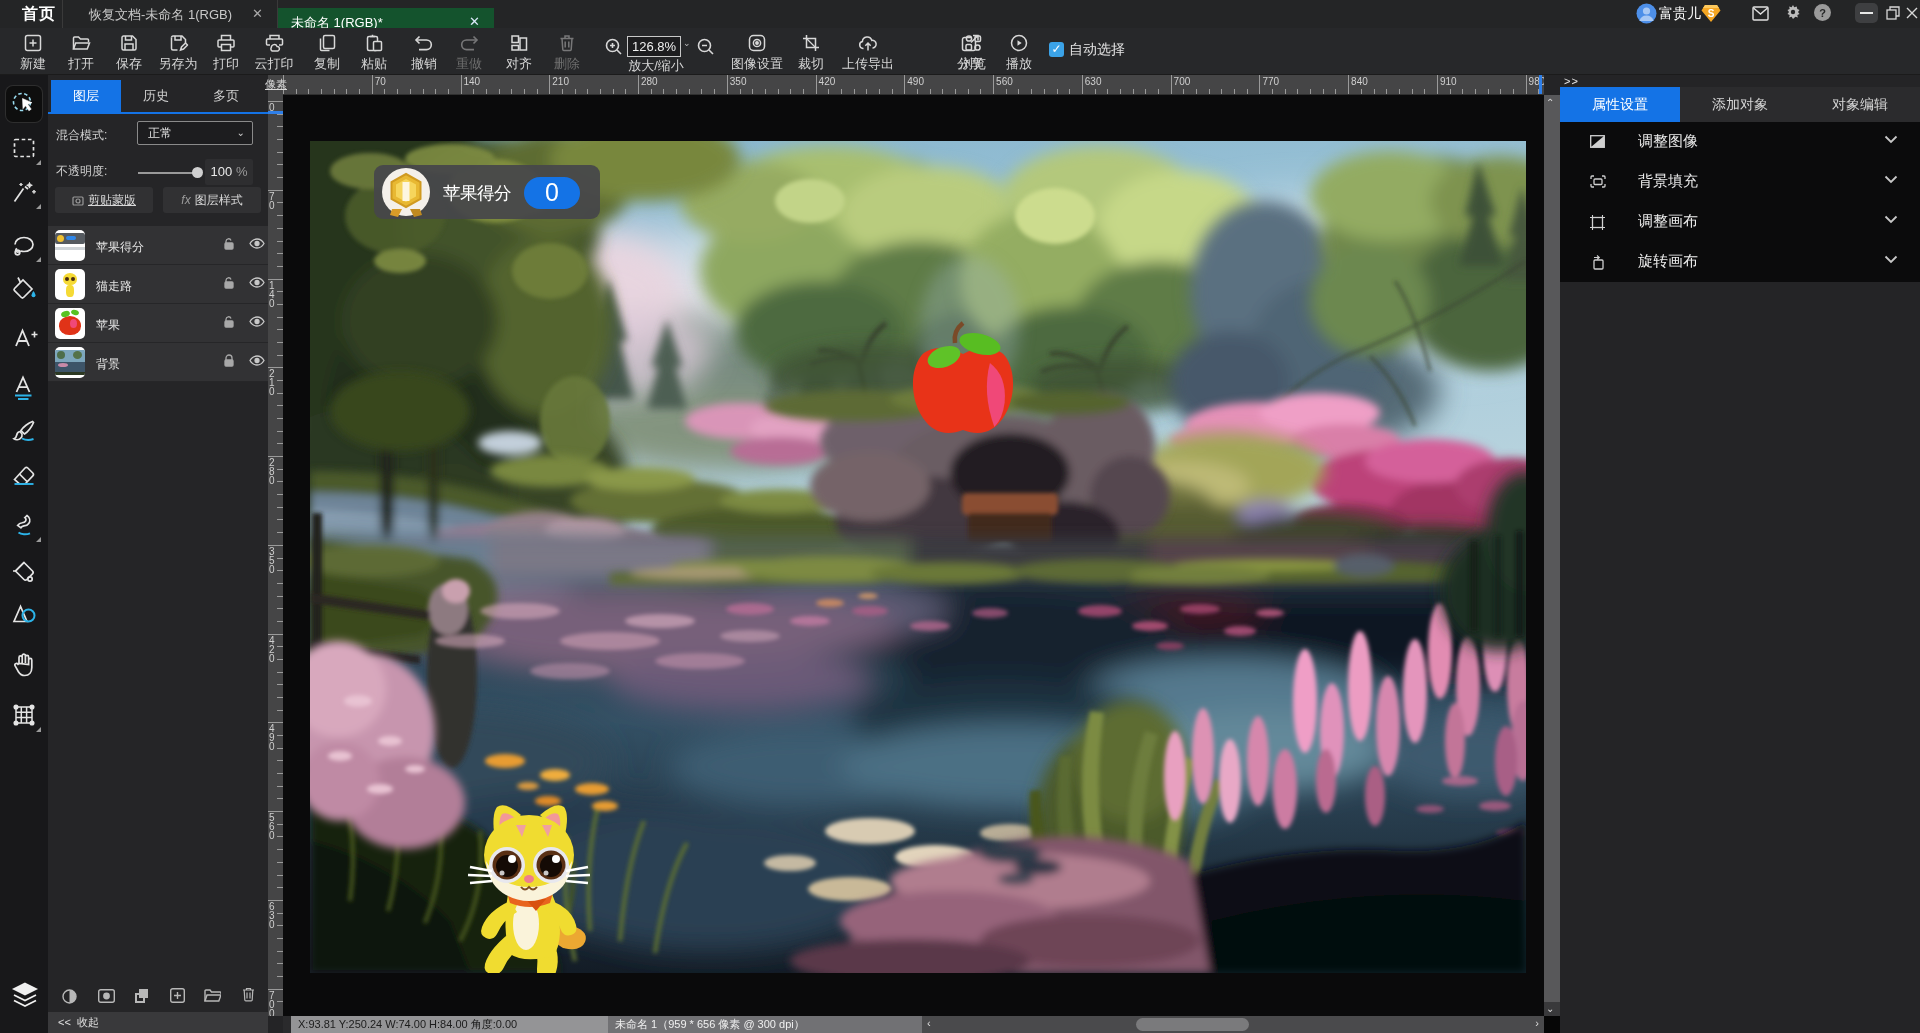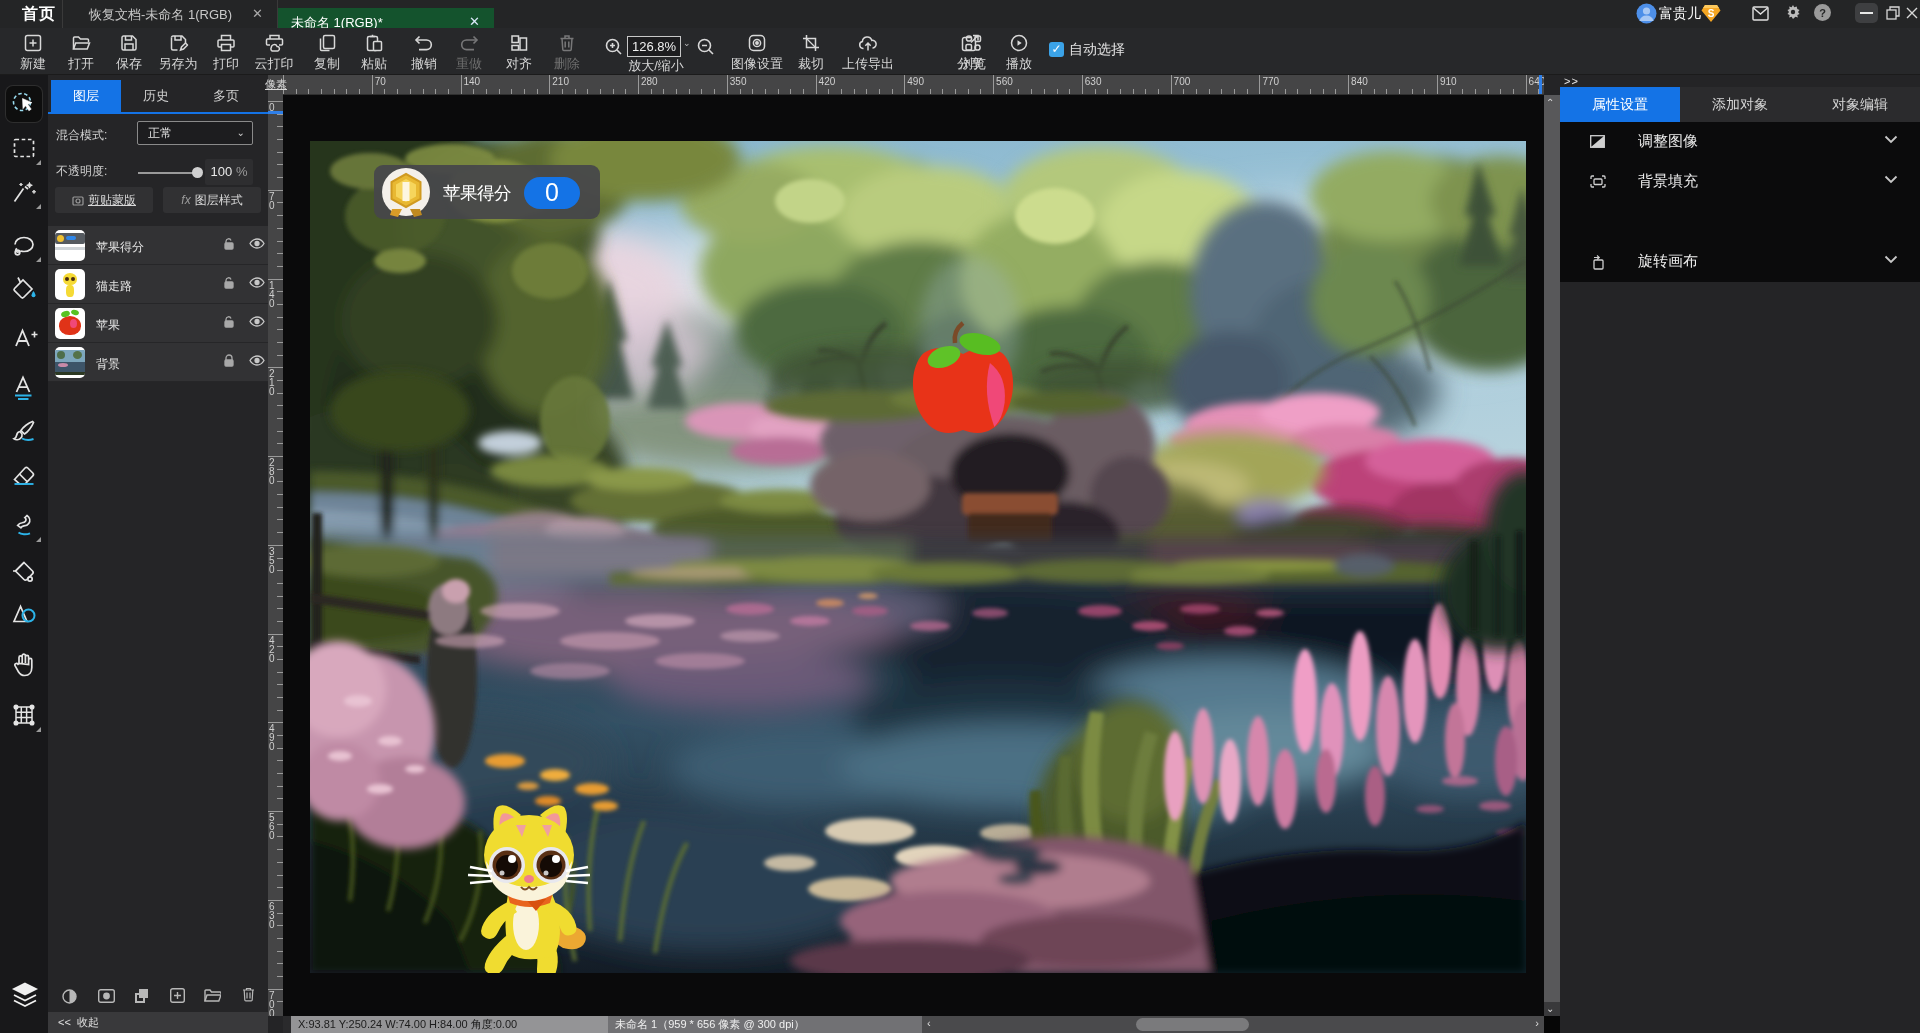--- a/index.html
+++ b/index.html
@@ -657,21 +657,21 @@
       <div class="htick" style="left:1141.2px;"></div>
       <div class="htickmaj" style="left:1153.9px;"></div>
       <div class="hnum" style="left:1156.9px;">910</div>
       <div class="htick" style="left:1166.6px;"></div>
       <div class="htick" style="left:1179.2px;"></div>
       <div class="htick" style="left:1191.9px;"></div>
       <div class="htick" style="left:1204.6px;"></div>
       <div class="htick" style="left:1217.3px;"></div>
       <div class="htick" style="left:1230.0px;"></div>
       <div class="htickmaj" style="left:1242.6px;"></div>
-      <div class="hnum" style="left:1245.6px;">640</div>
+      <div class="hnum" style="left:1245.6px;">980</div>
       <div class="htick" style="left:1255.3px;"></div>
       <div style="position:absolute; left:1256px; top:0; width:3px; height:20px; background:#2f7fe8;"></div>
     </div>
   <div class="abs" id="vruler">
       <div class="vtick" style="top:6.0px; left:0; width:15px;"></div>
       <div class="vnum" style="top:8.0px;">0</div>
       <div class="vtick" style="top:18.7px;"></div>
       <div class="vtick" style="top:31.4px;"></div>
       <div class="vtick" style="top:44.0px;"></div>
       <div class="vtick" style="top:56.7px;"></div>
@@ -1287,20 +1287,30 @@
       <div class="rrow" style="top:40px;">
         <svg class="ric" width="16" height="13" viewBox="0 0 16 13" fill="none" stroke="#d0d0d0" stroke-width="1.3">
             <path d="M4 1H2a1 1 0 0 0-1 1v2M12 1h2a1 1 0 0 1 1 1v2M4 12H2a1 1 0 0 1-1-1V9M12 12h2a1 1 0 0 0 1-1V9"></path>
             <rect x="4" y="4" width="8" height="5.5" rx="1"></rect>
           </svg>
         <div class="rtx">背景填充</div>
         <svg class="chv" width="14" height="9" viewBox="0 0 14 9" fill="none" stroke="#c8c8c8" stroke-width="1.8">
             <path d="M1.5 1.5L7 7l5.5-5.5"></path>
           </svg>
       </div>
+      <div class="rrow" style="top:80px;">
+        <svg class="ric" width="15" height="15" viewBox="0 0 15 15" fill="none" stroke="#d0d0d0" stroke-width="1.3">
+            <rect x="2.5" y="2.5" width="10" height="10"></rect>
+            <path d="M2.5 0v2M12.5 0v2M2.5 13v2M12.5 13v2M0 2.5h2M13 2.5h2M0 12.5h2M13 12.5h2" stroke-width="1.1"></path>
+          </svg>
+        <div class="rtx">调整画布</div>
+        <svg class="chv" width="14" height="9" viewBox="0 0 14 9" fill="none" stroke="#c8c8c8" stroke-width="1.8">
+            <path d="M1.5 1.5L7 7l5.5-5.5"></path>
+          </svg>
+      </div>
       <div class="rrow" style="top:120px;">
         <svg class="ric" width="16" height="15" viewBox="0 0 16 15" fill="none" stroke="#d0d0d0" stroke-width="1.3">
             <rect x="4" y="5" width="9" height="9" rx="1"></rect>
             <path d="M4 2.5h5M7 0.5l2.3 2-2.3 2" stroke-width="1.1"></path>
           </svg>
         <div class="rtx">旋转画布</div>
         <svg class="chv" width="14" height="9" viewBox="0 0 14 9" fill="none" stroke="#c8c8c8" stroke-width="1.8">
             <path d="M1.5 1.5L7 7l5.5-5.5"></path>
           </svg>
       </div>

